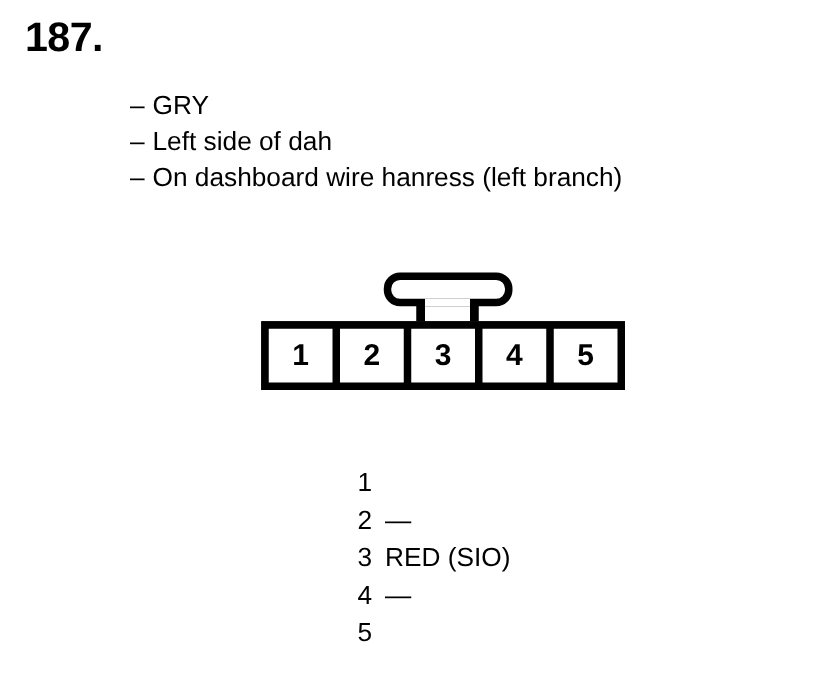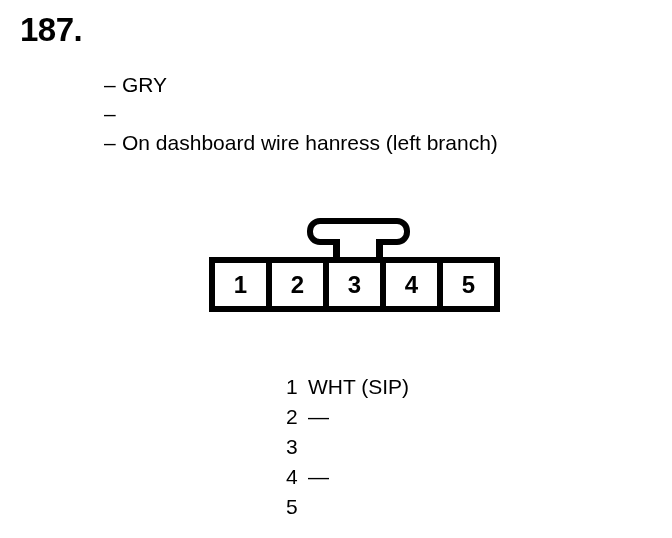--- a/index.html
+++ b/index.html
@@ -64,20 +64,21 @@
   <span class="title-num">187.</span>
 </div>
 
 <div class="details">
   <div class="detail-item">
     <span class="bullet-dash">–</span>
     <span>GRY</span>
   </div>
   <div class="detail-item">
     <span class="bullet-dash">–</span>
+    <span>Left side of dah</span>
   </div>
   <div class="detail-item">
     <span class="bullet-dash">–</span>
     <span>On dashboard wire hanress (left branch)</span>
   </div>
 </div>
 
 <div class="connector">
   <div>
     <div class="latch-bar"></div>
@@ -90,28 +91,28 @@
     <div class="pin-cell">2</div>
     <div class="pin-cell">3</div>
     <div class="pin-cell">4</div>
     <div class="pin-cell">5</div>
   </div>
 </div>
 
 <div class="pinout">
   <div class="pinout-row">
     <span class="pin-num">1</span>
-    <span>WHT (SIP)</span>
   </div>
   <div class="pinout-row">
     <span class="pin-num">2</span>
     <span>—</span>
   </div>
   <div class="pinout-row">
     <span class="pin-num">3</span>
+    <span>RED (SIO)</span>
   </div>
   <div class="pinout-row">
     <span class="pin-num">4</span>
     <span>—</span>
   </div>
   <div class="pinout-row">
     <span class="pin-num">5</span>
   </div>
 </div>
 

